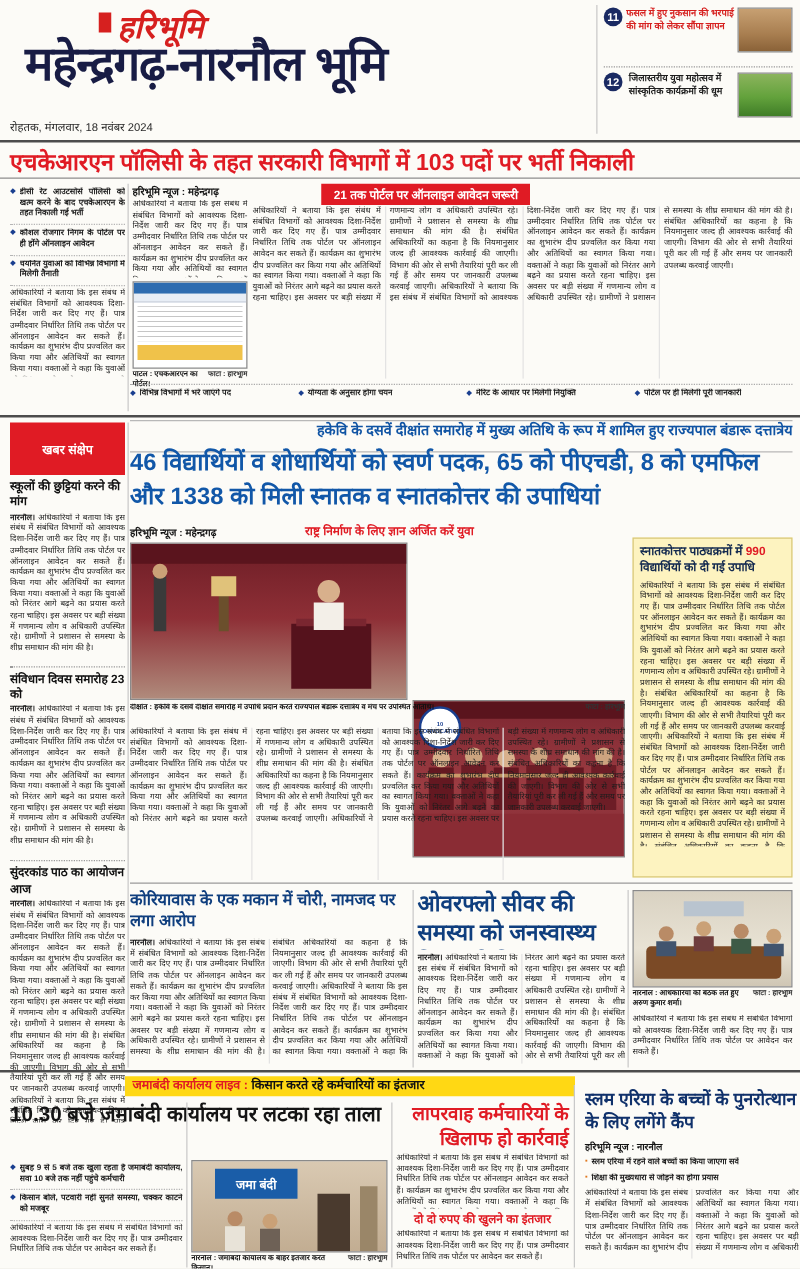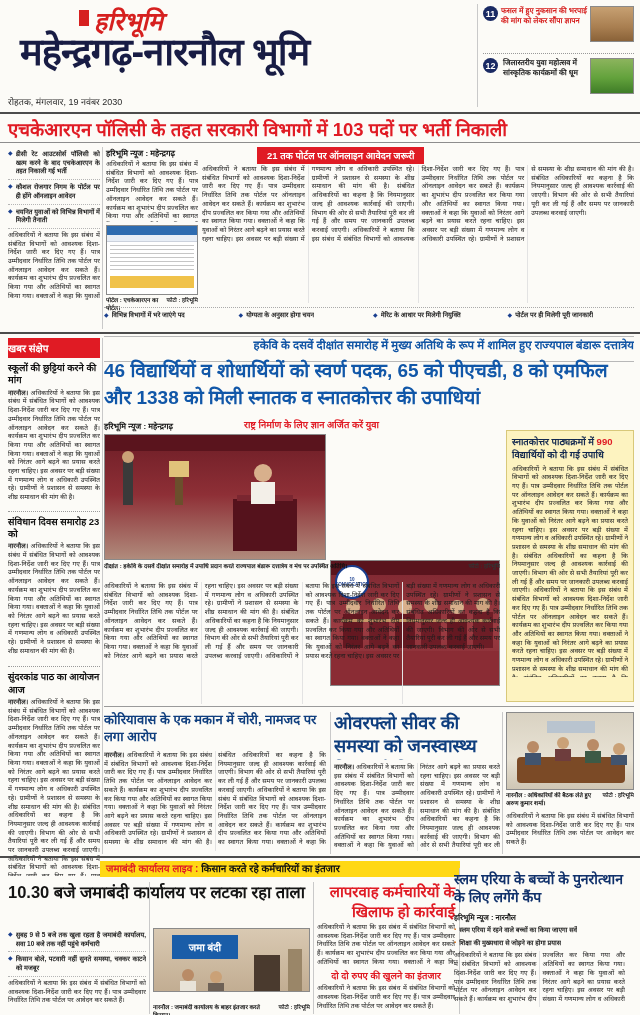--- a/index.html
+++ b/index.html
@@ -29,21 +29,21 @@
 </style>
 </head>
 <body>
 
 <div id="page">
 
   <div class="abs" style="left:0;top:0;width:640px;height:112px">
     <div class="abs" style="left:79px;top:10px;width:10px;height:16px;background:#d6201f"></div>
     <div class="abs" style="left:94px;top:3px;font-size:25px;font-weight:800;font-style:italic;color:#d6201f">हरिभूमि</div>
     <div class="abs" style="left:20px;top:32px;width:458px;font-size:38px;font-weight:800;color:#181c44;line-height:1.1;letter-spacing:-1px;white-space:nowrap">महेन्द्रगढ़-नारनौल भूमि</div>
-    <div class="abs" style="left:8px;top:95px;font-size:9px;color:#2a2a2a">रोहतक, मंगलवार, 19 नवंबर 2030</div>
+    <div class="abs" style="left:8px;top:95px;font-size:9px;color:#2a2a2a">रोहतक, मंगलवार, 18 नवंबर 2024</div>
     <div class="vr" style="left:477px;top:4px;height:103px"></div>
 
     <div class="abs" style="left:483px;top:4px;width:151px;height:104px">
       <div style="display:flex;gap:3px;align-items:flex-start;height:50px;padding-top:2px;border-bottom:1px dotted #999">
         <div class="circ">11</div>
         <div style="flex:1;font-size:7.5px;font-weight:bold;line-height:1.3;color:#d6201f">फसल में हुए नुकसान की भरपाई की मांग को लेकर सौंपा ज्ञापन</div>
         <div class="ph" style="width:44px;height:36px;background:linear-gradient(180deg,#c7a072 0%,#a87e50 60%,#8a6238 100%)"></div>
       </div>
       <div style="display:flex;gap:5px;align-items:flex-start;height:50px;padding-top:4px">
         <div class="circ">12</div>
@@ -109,21 +109,21 @@
         <span class="tiny bold">मेरिट के आधार पर मिलेगी नियुक्ति</span>
       </div>
       <div style="flex:1;display:flex;gap:3px">
         <span class="d" style="color:#1a3f8f;font-size:6px">◆</span>
         <span class="tiny bold">पोर्टल पर ही मिलेगी पूरी जानकारी</span>
       </div>
     </div>
   </div>
 
   <div class="abs" style="left:8px;top:338px;width:92px;height:516px">
-    <div style="background:#e01b24;color:#fff;font-size:10px;font-weight:bold;text-align:left;padding:3px 0">खबर संक्षेप</div>
+    <div style="background:#e01b24;color:#fff;font-size:10px;font-weight:bold;text-align:center;padding:14px 0">खबर संक्षेप</div>
 
     <div class="sb-title">स्कूलों की छुट्टियां करने की मांग</div>
     <div class="tiny" style="height:118px">
       <span class="bold">नारनौल।</span>
       <span>अधिकारियों ने बताया कि इस संबंध में संबंधित विभागों को आवश्यक दिशा-निर्देश जारी कर दिए गए हैं। पात्र उम्मीदवार निर्धारित तिथि तक पोर्टल पर ऑनलाइन आवेदन कर सकते हैं। कार्यक्रम का शुभारंभ दीप प्रज्वलित कर किया गया और अतिथियों का स्वागत किया गया। वक्ताओं ने कहा कि युवाओं को निरंतर आगे बढ़ने का प्रयास करते रहना चाहिए। इस अवसर पर बड़ी संख्या में गणमान्य लोग व अधिकारी उपस्थित रहे। ग्रामीणों ने प्रशासन से समस्या के शीघ्र समाधान की मांग की है।</span>
     </div>
     <div class="sb-sep"></div>
 
     <div class="sb-title">संविधान दिवस समारोह 23 को</div>
     <div class="tiny" style="height:120px">
@@ -260,21 +260,21 @@
         <span class="tiny bold">सुबह 9 से 5 बजे तक खुला रहता है जमाबंदी कार्यालय, सवा 10 बजे तक नहीं पहुंचे कर्मचारी</span>
       </div>
       <div class="bl">
         <span class="d">◆</span>
         <span class="tiny bold">किसान बोले, पटवारी नहीं सुनते समस्या, चक्कर काटने को मजबूर</span>
       </div>
       <div class="tiny" style="height:24px;margin-top:2px">अधिकारियों ने बताया कि इस संबंध में संबंधित विभागों को आवश्यक दिशा-निर्देश जारी कर दिए गए हैं। पात्र उम्मीदवार निर्धारित तिथि तक पोर्टल पर आवेदन कर सकते हैं।</div>
     </div>
     <div class="vr" style="left:149px;top:24px;height:132px"></div>
 
-    <div class="abs ph" style="left:153px;top:70px;width:157px;height:64px;background:linear-gradient(180deg,#d9c9b2 0%,#c2ad92 100%)">
+    <div class="abs ph" style="left:153px;top:70px;width:157px;height:74px;background:linear-gradient(180deg,#d9c9b2 0%,#c2ad92 100%)">
       <svg width="157" height="74" viewBox="0 0 157 74">
         <rect x="18" y="6" width="66" height="24" fill="#1a5da8"></rect>
         <text x="51" y="22" text-anchor="middle" fill="#ffffff" font-size="10" font-weight="bold">जमा बंदी</text>
         <rect x="100" y="26" width="26" height="46" fill="#4a3a2e"></rect>
         <rect x="134" y="20" width="14" height="52" fill="#9a8668"></rect>
         <circle cx="34" cy="46" r="6" fill="#b98b66"></circle>
           <rect x="26" y="52" width="16" height="20" fill="#e8e3d8"></rect>
         <circle cx="62" cy="48" r="6" fill="#caa177"></circle>
           <rect x="54" y="54" width="16" height="18" fill="#6e6156"></rect>
       </svg>
@@ -286,21 +286,21 @@
     <div class="vr" style="left:313px;top:24px;height:132px"></div>
 
     <div class="abs" style="left:317px;top:24px;width:138px;height:132px">
       <div style="font-size:15px;font-weight:bold;color:#e01b24;text-align:right;line-height:1.3">लापरवाह कर्मचारियों के खिलाफ हो कार्रवाई</div>
       <div class="tiny" style="height:44px;margin-top:2px">अधिकारियों ने बताया कि इस संबंध में संबंधित विभागों को आवश्यक दिशा-निर्देश जारी कर दिए गए हैं। पात्र उम्मीदवार निर्धारित तिथि तक पोर्टल पर ऑनलाइन आवेदन कर सकते हैं। कार्यक्रम का शुभारंभ दीप प्रज्वलित कर किया गया और अतिथियों का स्वागत किया गया। वक्ताओं ने कहा कि युवाओं को निरंतर आगे बढ़ने का प्रयास करते रहना चाहिए। इस अवसर पर बड़ी संख्या में गणमान्य लोग व अधिकारी उपस्थित रहे। ग्रामीणों ने प्रशासन से समस्या के शीघ्र समाधान की मांग की है।</div>
       <div style="font-size:9.5px;font-weight:bold;color:#e01b24;text-align:center;line-height:1.3;margin-top:3px">दो दो रुपए की खुलने का इंतजार</div>
       <div class="tiny" style="height:40px;margin-top:2px">अधिकारियों ने बताया कि इस संबंध में संबंधित विभागों को आवश्यक दिशा-निर्देश जारी कर दिए गए हैं। पात्र उम्मीदवार निर्धारित तिथि तक पोर्टल पर आवेदन कर सकते हैं।</div>
     </div>
     <div class="vr" style="left:459px;top:10px;height:146px"></div>
 
-    <div class="abs" style="left:454px;top:12px;width:171px;height:146px">
+    <div class="abs" style="left:468px;top:12px;width:171px;height:146px">
       <div class="story-h" style="font-size:14px;color:#10316b;height:40px;overflow:hidden">स्लम एरिया के बच्चों के पुनरोत्थान के लिए लगेंगे कैंप</div>
       <div class="byline" style="font-size:7.5px;margin:2px 0">हरिभूमि न्यूज : नारनौल</div>
       <div style="display:flex;gap:3px;padding:2px 0">
         <span style="color:#e07820;font-size:6px;line-height:1.3">▪</span>
         <span class="tiny bold">स्लम एरिया में रहने वाले बच्चों का किया जाएगा सर्वे</span>
       </div>
       <div style="display:flex;gap:3px;padding:2px 0">
         <span style="color:#e07820;font-size:6px;line-height:1.3">▪</span>
         <span class="tiny bold">शिक्षा की मुख्यधारा से जोड़ने का होगा प्रयास</span>
       </div>

